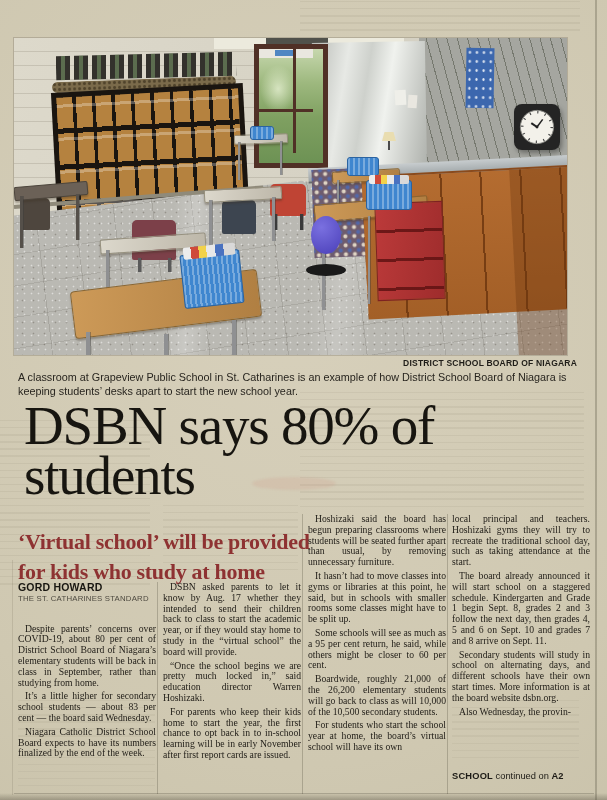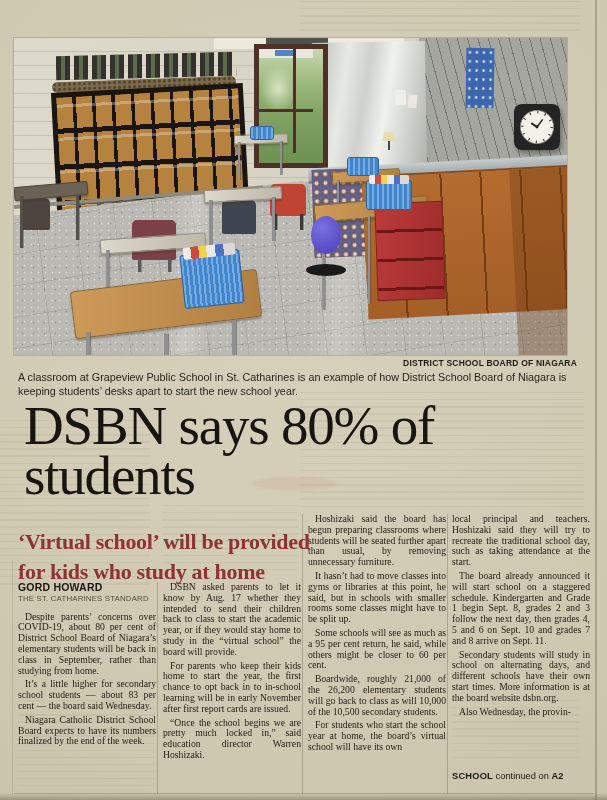--- a/index.html
+++ b/index.html
@@ -108,21 +108,21 @@
     font-size:55px;line-height:50px;letter-spacing:-1.2px;z-index:5;}
   .subhead{position:absolute;left:18px;top:512px;width:296px;font-weight:bold;color:#8e3232;
     font-size:22px;line-height:30px;letter-spacing:-.3px;z-index:5;margin-top:15px;}
   .byline{font-family:"Liberation Sans",sans-serif;font-size:10.5px;font-weight:bold;color:#181611;letter-spacing:.2px;}
   .byline-org{font-family:"Liberation Sans",sans-serif;font-size:7.8px;color:#4e4a40;letter-spacing:.2px;margin-top:1px;}
   .col{position:absolute;width:138px;font-size:9.7px;line-height:10.8px;text-align:justify;color:#24211b;z-index:5;}
   .col p{margin:0 0 3px 0;text-indent:7px;}
   .col p.cont{text-indent:0;}
   .col1{left:18px;top:582px;} .col2{left:163px;top:582px;}
   .col3{left:308px;top:514px;} .col4{left:452px;top:514px;}
-  .col1 .paras{margin-top:7px;}
+  .col1 .paras{margin-top:19px;}
   .continued{position:absolute;left:452px;top:771px;width:138px;font-family:"Liberation Sans",sans-serif;
     font-size:9.3px;color:#1d1b16;z-index:5;}
   .continued b{letter-spacing:.2px;}
 </style>
 </head>
 <body>
 
 <div class="page">
 
   <div class="ghost" style="left:300px;top:1px;width:280px;height:33px;"></div>
@@ -259,34 +259,34 @@
     <div class="byline-org">THE ST. CATHARINES STANDARD</div>
     <div class="paras">
       <p>Despite parents’ concerns over COVID-19, about 80 per cent of District School Board of Niagara’s elementary students will be back in class in September, rather than studying from home.</p>
       <p>It’s a little higher for secondary school students — about 83 per cent — the board said Wednesday.</p>
       <p>Niagara Catholic District School Board expects to have its numbers finalized by the end of the week.</p>
     </div>
   </div>
 
   <div class="col col2">
     <p>DSBN asked parents to let it know by Aug. 17 whether they intended to send their children back to class to start the academic year, or if they would stay home to study in the “virtual school” the board will provide.</p>
+    <p>“Once the school begins we are pretty much locked in,” said education director Warren Hoshizaki.</p>
     <p>For parents who keep their kids home to start the year, the first chance to opt back in to in-school learning will be in early November after first report cards are issued.</p>
-    <p>“Once the school begins we are pretty much locked in,” said education director Warren Hoshizaki.</p>
   </div>
 
   <div class="col col3">
     <p>Hoshizaki said the board has begun preparing classrooms where students will be seated further apart than usual, by removing unnecessary furniture.</p>
     <p>It hasn’t had to move classes into gyms or libraries at this point, he said, but in schools with smaller rooms some classes might have to be split up.</p>
     <p>Some schools will see as much as a 95 per cent return, he said, while others might be closer to 60 per cent.</p>
     <p>Boardwide, roughly 21,000 of the 26,200 elementary students will go back to class as will 10,000 of the 10,500 secondary students.</p>
     <p>For students who start the school year at home, the board’s virtual school will have its own</p>
   </div>
 
   <div class="col col4">
-    <p class="cont">local principal and teachers. Hoshizaki said they will try to recreate the traditional school day, such as taking attendance at the start.</p>
+    <p class="cont">local principal and teachers. Hoshizaki gyms they will try to recreate the traditional school day, such as taking attendance at the start.</p>
     <p>The board already announced it will start school on a staggered schedule. Kindergarten and Grade 1 begin Sept. 8, grades 2 and 3 follow the next day, then grades 4, 5 and 6 on Sept. 10 and grades 7 and 8 arrive on Sept. 11.</p>
     <p>Secondary students will study in school on alternating days, and different schools have their own start times. More information is at the board website dsbn.org.</p>
     <p>Also Wednesday, the provin-</p>
   </div>
 
   <div class="continued"><b>SCHOOL</b><span> continued on </span><b>A2</b></div>
 
   <div class="bottom-rule"></div>
   <div class="bottom-shade"></div>
 </div>

